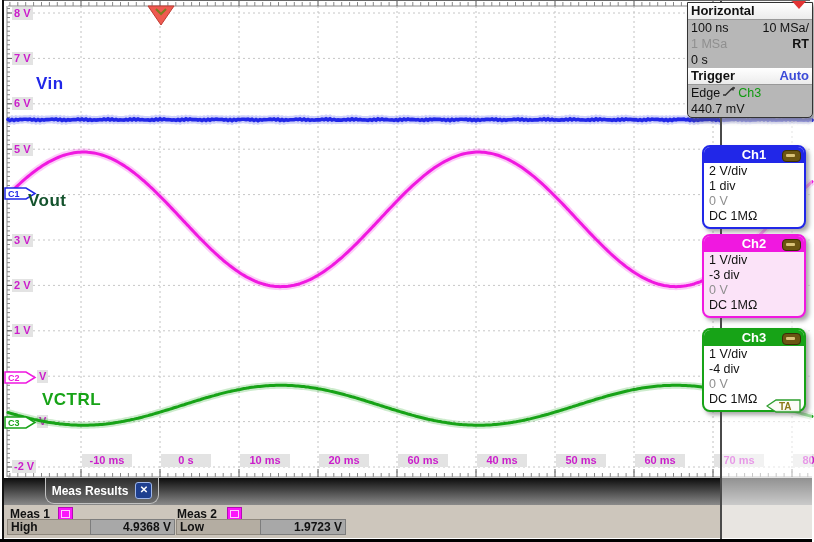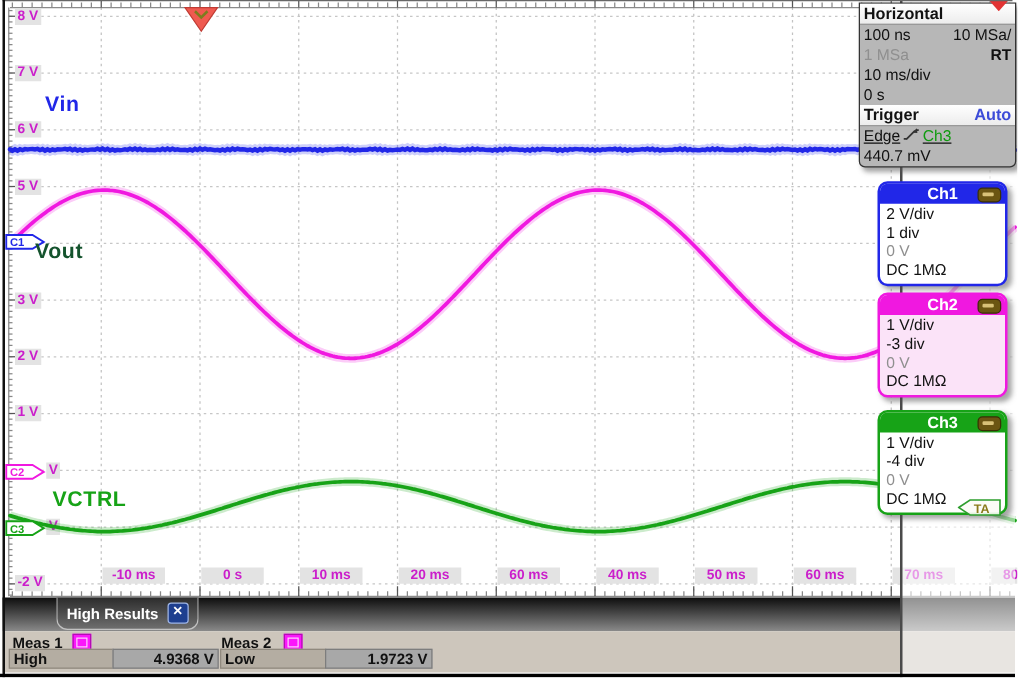--- a/index.html
+++ b/index.html
@@ -20,21 +20,21 @@
   
   .overlay{left:721px;top:0;width:91px;height:542px;background:rgba(255,255,255,.55);}
   .separator{left:720px;top:0;width:2px;height:542px;background:#4a4a4a;}
   
   .hpanel{left:687px;top:2px;width:124px;background:#b7b7b7;border:1px solid #333;
           box-shadow:3px 3px 4px rgba(90,90,90,.55);font-size:12.5px;color:#111;
           border-radius:0 0 5px 5px;}
   .ptitle{background:linear-gradient(#ffffff,#ececec);font-weight:bold;font-size:13px;
           height:16px;line-height:16px;padding:0 3px;display:flex;justify-content:space-between;border-bottom:1px solid #999;}
   .prow{height:16px;line-height:16px;padding:0 3px;display:flex;justify-content:space-between;align-items:center;}
-  .prow .l{display:flex;gap:2px;text-decoration:underline;}
+  .prow .l{display:flex;gap:2px;}
   .dim{color:#8f8f8f;}
   .auto{color:#3c4bd8;font-weight:bold;}
   .ch3green{color:#0f9b0f;}
   .rt{font-weight:bold;}
   
   .card{left:702px;width:100px;border-radius:8px;background:#fff;
         box-shadow:3px 3px 4px rgba(80,80,80,.5);font-size:12.5px;color:#111;}
   .chead{height:16px;border-radius:6px 6px 0 0;color:#fff;font-weight:bold;font-size:13px;
          text-align:center;line-height:16px;position:relative;}
   .bnc{position:absolute;right:3px;top:3px;width:17px;height:10px;background:#6b5512;
@@ -449,21 +449,21 @@
     <polyline points="9,4 14,9 19,4" fill="none" stroke="#7c7c1e" stroke-width="2"></polyline>
   </svg>
 
   <div class="abs wavelab" style="left:36px;top:74px;color:#2127e8">Vin</div>
   <div class="abs wavelab" style="left:28px;top:191px;color:#14532d">Vout</div>
   <div class="abs wavelab" style="left:42px;top:390px;color:#17a317">VCTRL</div>
 
   <div class="abs bottombar">
     <div class="tabbar"></div>
     <div class="tab">
-      <span class="tab-label">High Results</span>
+      <span class="tab-label">Meas Results</span>
       <span class="tab-close">✕</span>
     </div>
     <div class="meas-bg"></div>
 
     <div class="meas-label" style="left:8px">Meas 1</div>
     <div class="badge" style="left:56px">
         <i></i>
       </div>
     <div class="cell k" style="left:5px;width:76px">High</div>
     <div class="cell v" style="left:88px;width:77px">4.9368 V</div>
@@ -483,23 +483,20 @@
     <div class="ptitle">
       <span>Horizontal</span>
     </div>
     <div class="prow">
       <span>100 ns</span>
       <span>10 MSa/</span>
     </div>
     <div class="prow">
       <span class="dim">1 MSa</span>
       <span class="rt">RT</span>
-    </div>
-    <div class="prow">
-      <span>10 ms/div</span>
     </div>
     <div class="prow">
       <span>0 s</span>
     </div>
     <div class="ptitle">
       <span>Trigger</span>
       <span class="auto">Auto</span>
     </div>
     <div class="prow">
       <span class="l">

